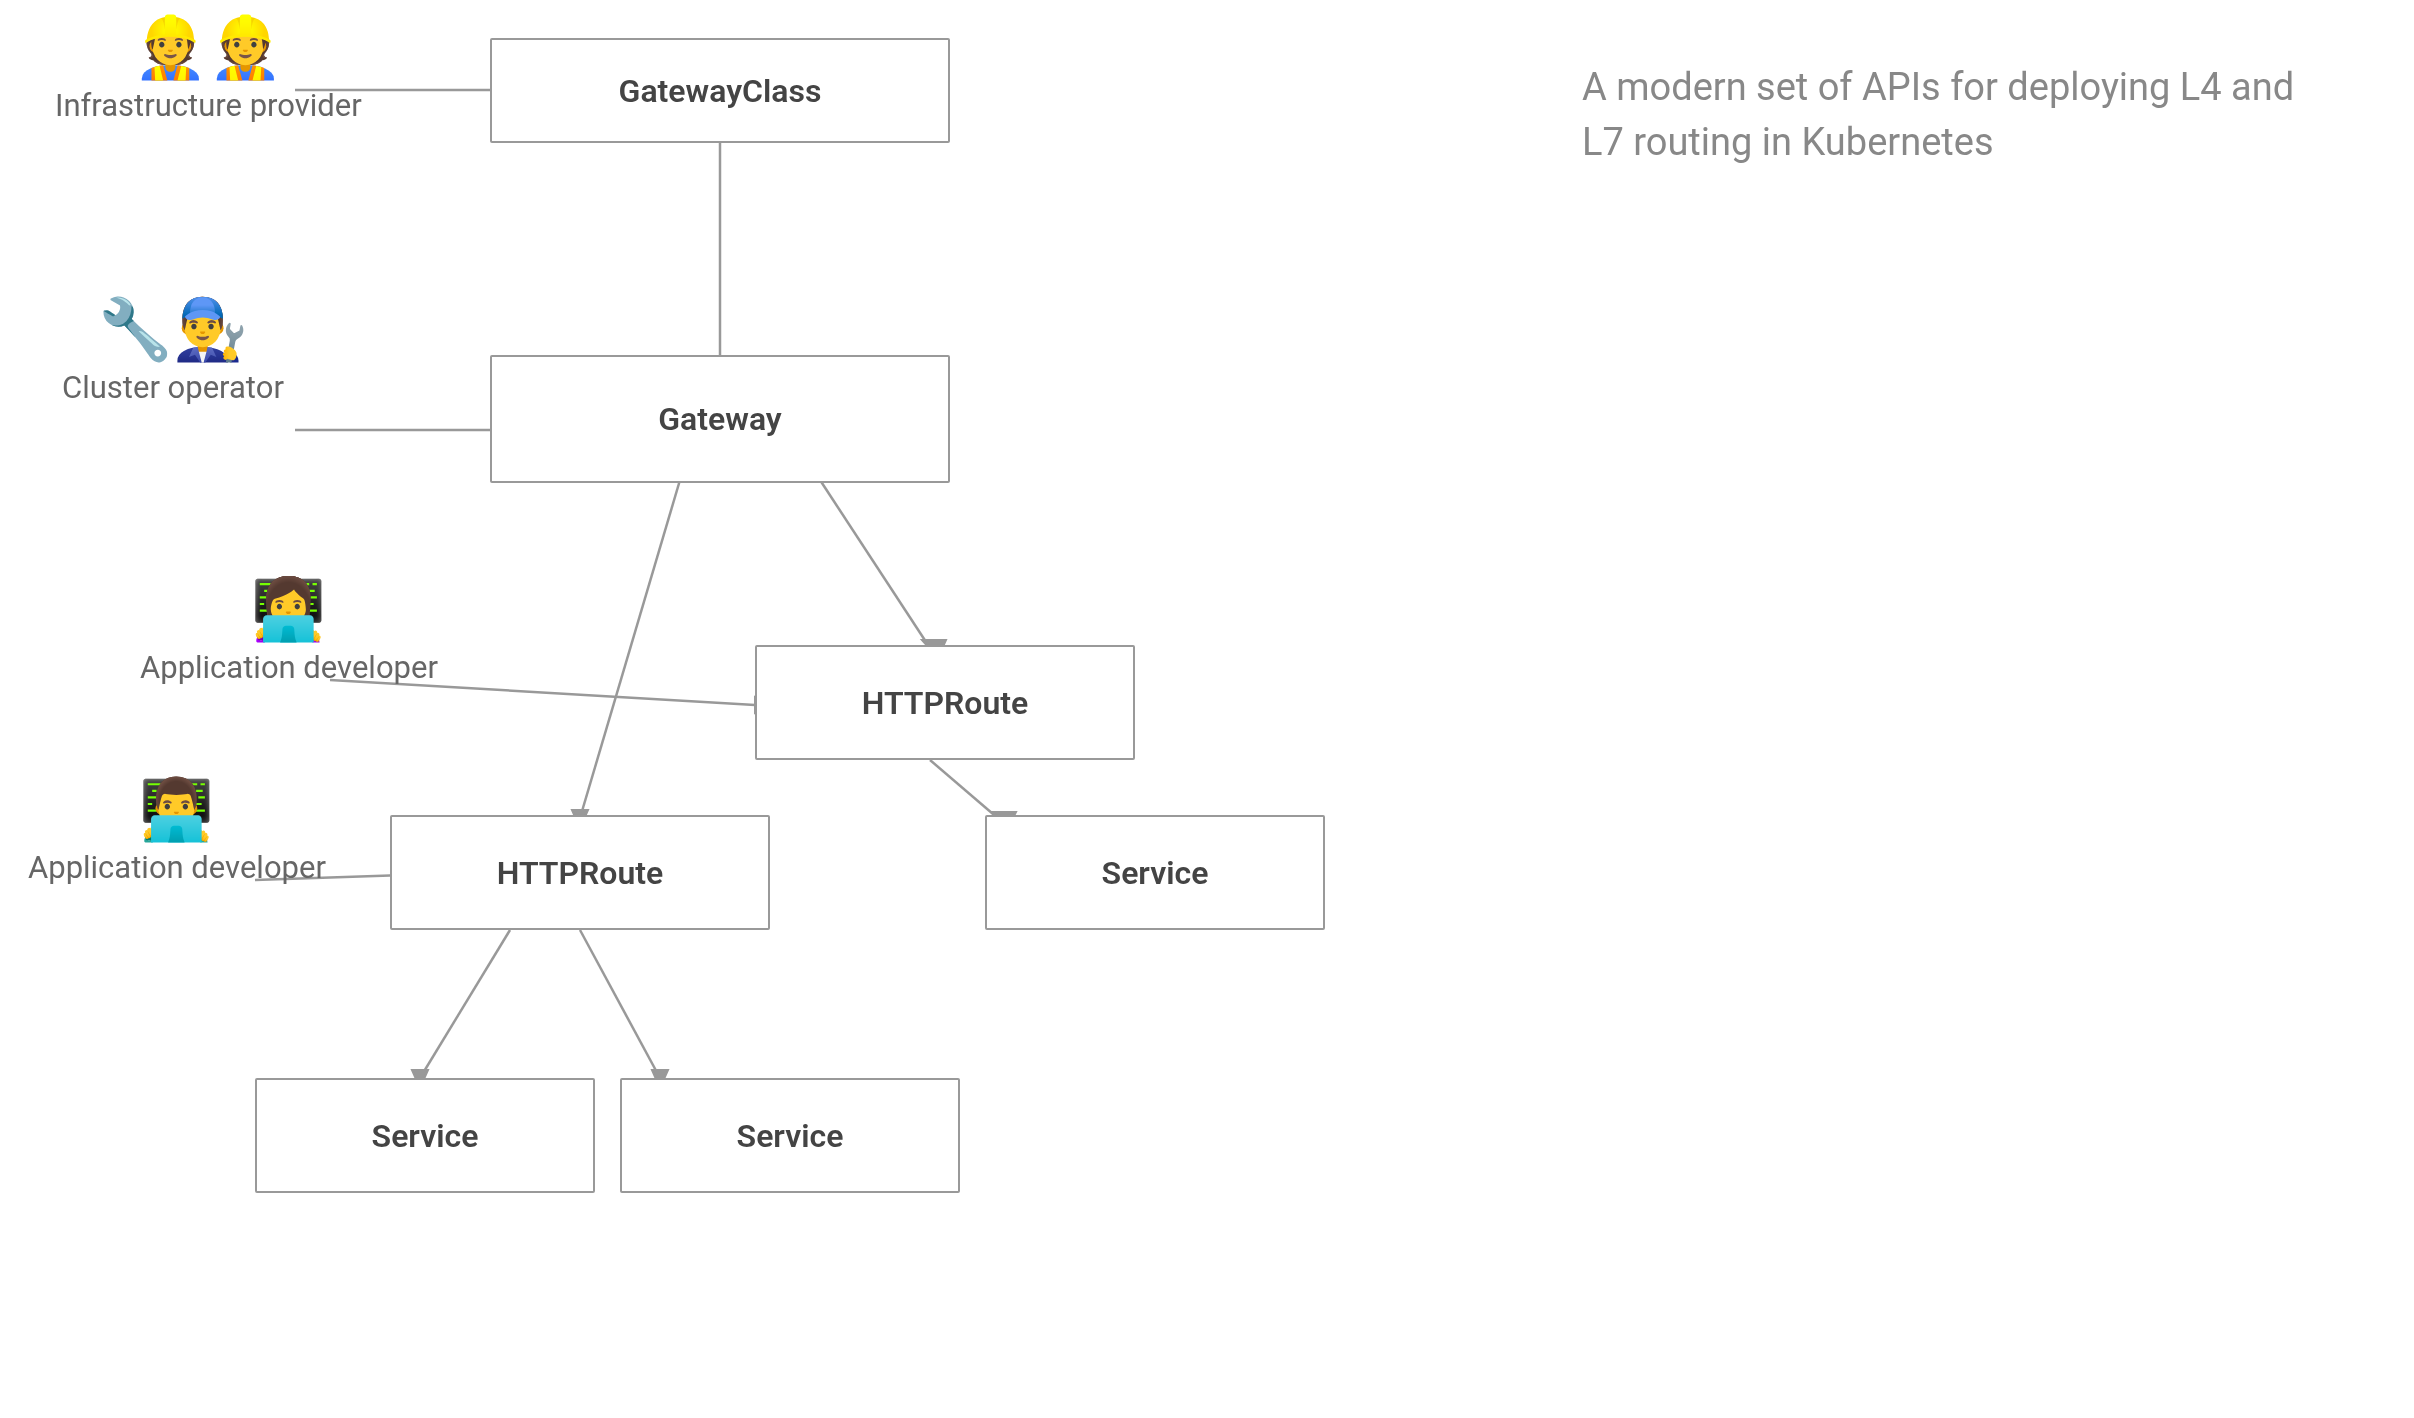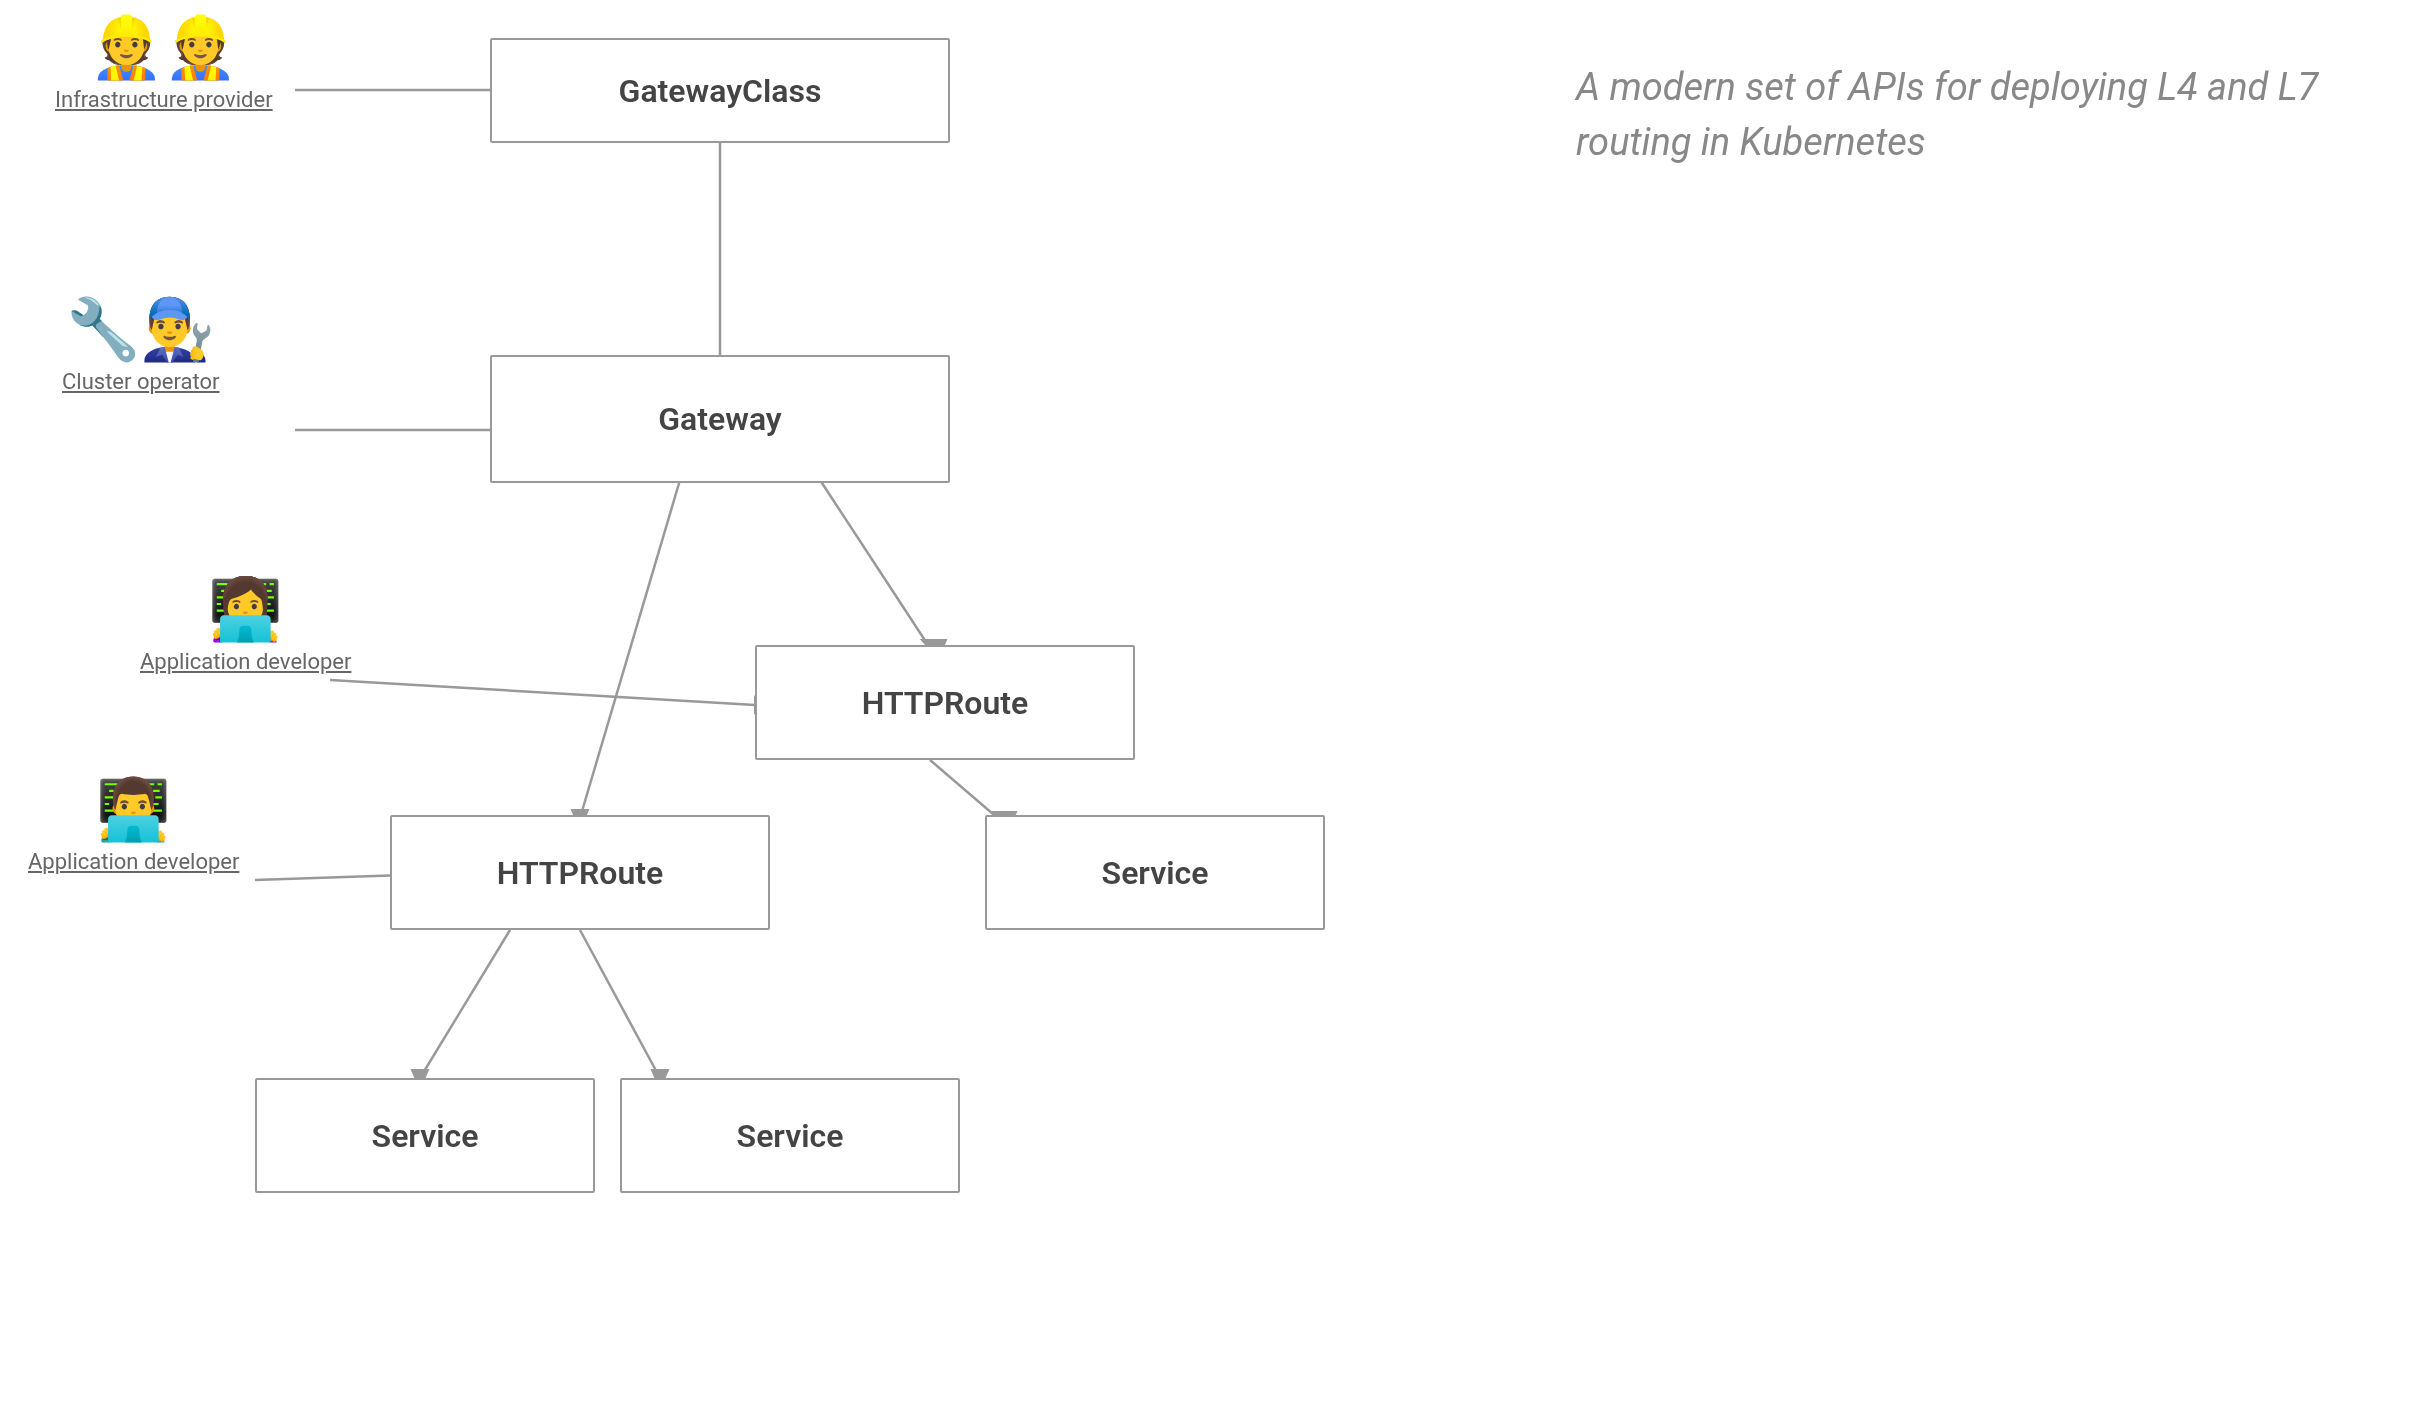--- a/index.html
+++ b/index.html
@@ -41,33 +41,31 @@
       align-items: center;
       gap: 8px;
     }
 
     .actor-emoji {
       font-size: 60px;
       line-height: 1;
     }
 
     .actor-label {
-      font-size: 22px;
+      font-size: 31px;
       color: #666;
       text-align: right;
       line-height: 1.3;
-      text-decoration: underline;
     }
 
     .description {
       position: absolute;
       top: 60px;
-      right: 78px;
+      right: 72px;
       width: 760px;
-      font-style: italic;
     }
 
     .description p {
       font-size: 38px;
       color: #888;
       line-height: 1.45;
       margin-bottom: 60px;
     }
 
     svg.lines {

